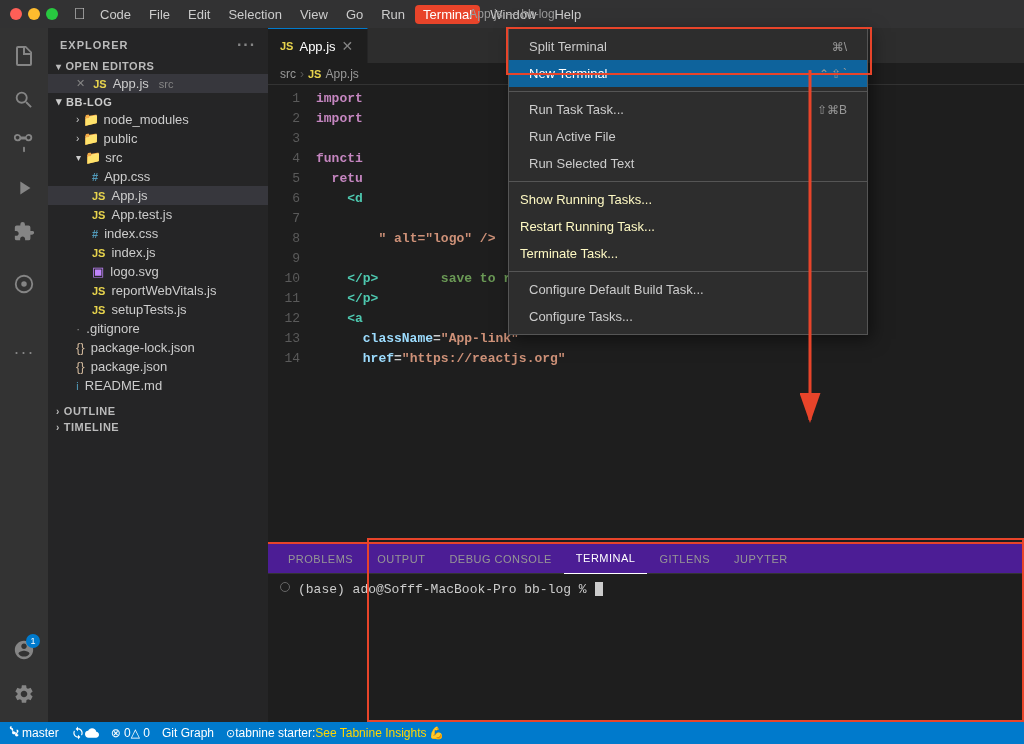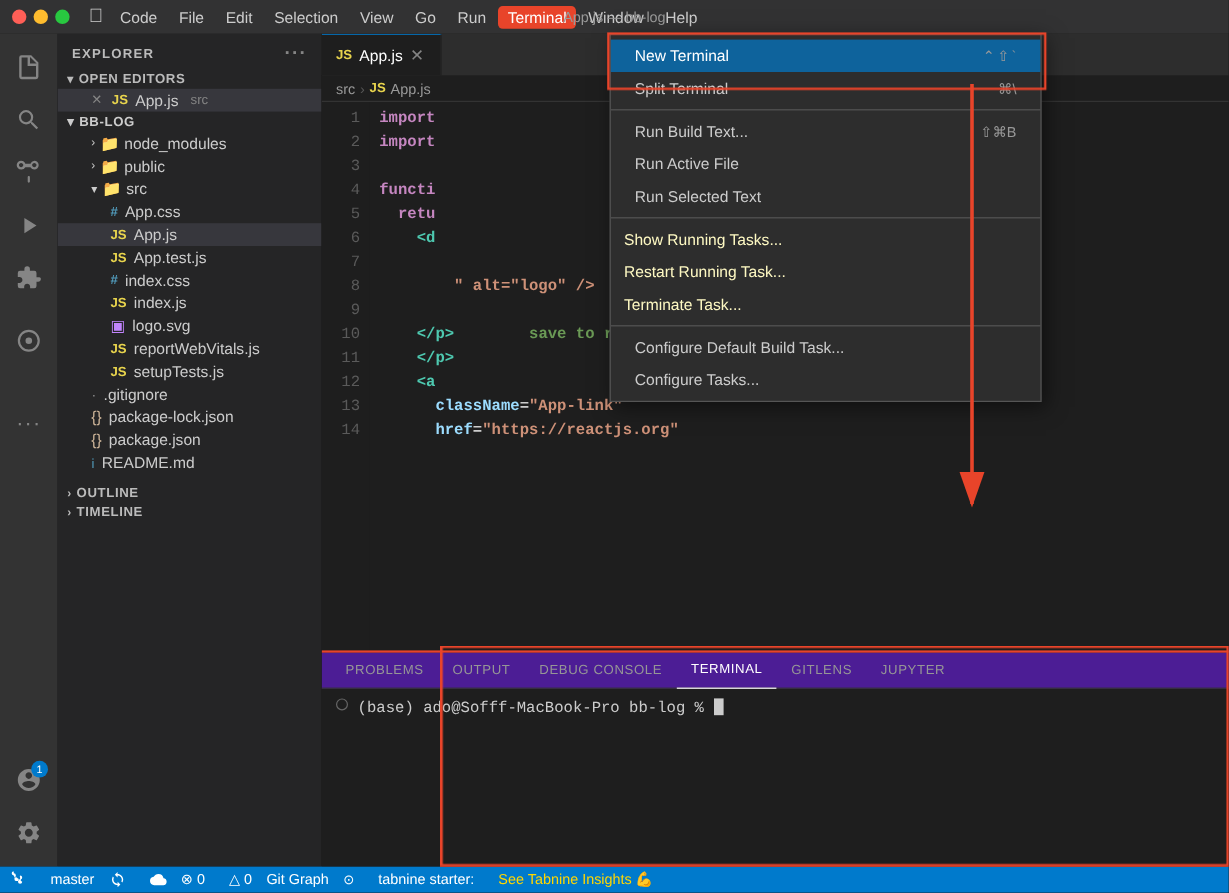--- a/index.html
+++ b/index.html
@@ -351,21 +351,21 @@
       display: flex;
       align-items: center;
       padding: 0 8px;
       font-size: 12px;
       color: white;
       gap: 12px;
     }
     .status-item {
       display: flex;
       align-items: flex-end;
-      gap: 20px;
+      gap: 0;
       white-space: nowrap;
     }
     .tabnine-highlight { color: #ffd700; }
     .dropdown-menu {
       position: absolute;
       top: 28px;
       left: 508px;
       width: 360px;
       background: #2d2d2d;
       border: 1px solid #555;
@@ -686,38 +686,38 @@
   </div>
   <div class="status-item">
     <span style="font-size:11px;">⊙</span>
     <span>tabnine starter:</span>
     <span class="tabnine-highlight">See Tabnine Insights 💪</span>
   </div>
 </div>
 
 <div class="dropdown-menu">
 
+  <div class="menu-option">
+    <span>Split Terminal</span>
+    <span class="shortcut">⌘\</span>
+  </div>
+
   <div class="menu-option highlighted">
     <span>New Terminal</span>
     <span class="shortcut">
       <span>⌃</span>
         <span>⇧</span>
         <span>`</span>
     </span>
   </div>
+  <div class="menu-separator"></div>
+
 
   <div class="menu-option">
-    <span>Split Terminal</span>
-    <span class="shortcut">⌘\</span>
-  </div>
-  <div class="menu-separator"></div>
-
-
-  <div class="menu-option">
-    <span>Run Build Text...</span>
+    <span>Run Task Task...</span>
     <span class="shortcut">⇧⌘B</span>
   </div>
 
   <div class="menu-option">
     <span>Run Active File</span>
   </div>
 
   <div class="menu-option">
     <span>Run Selected Text</span>
   </div>

